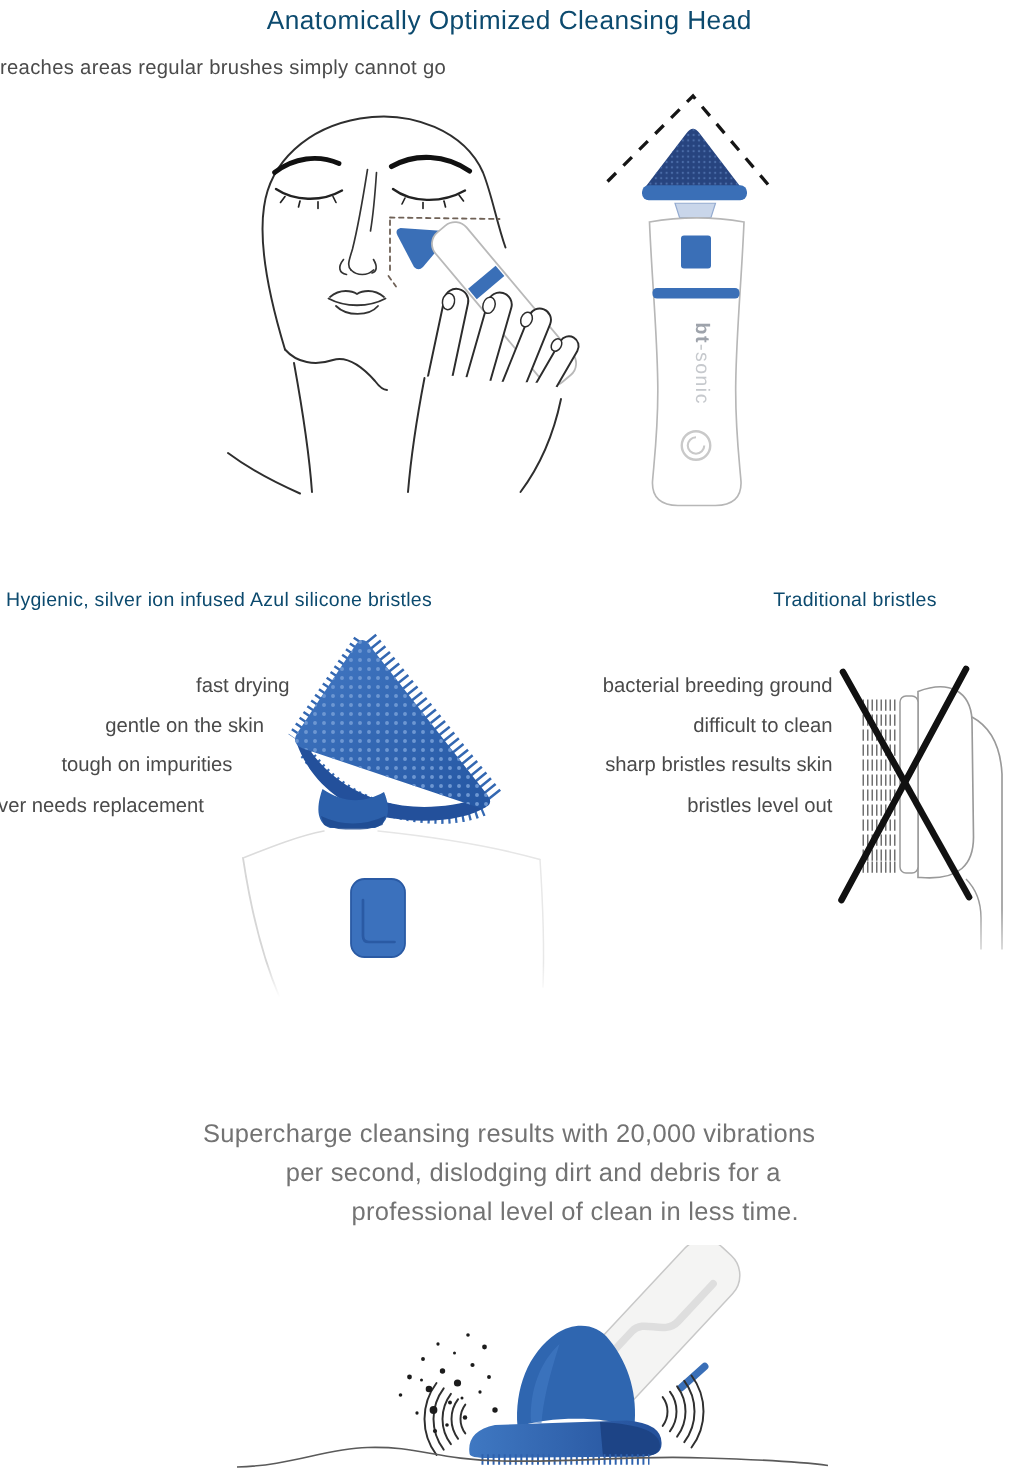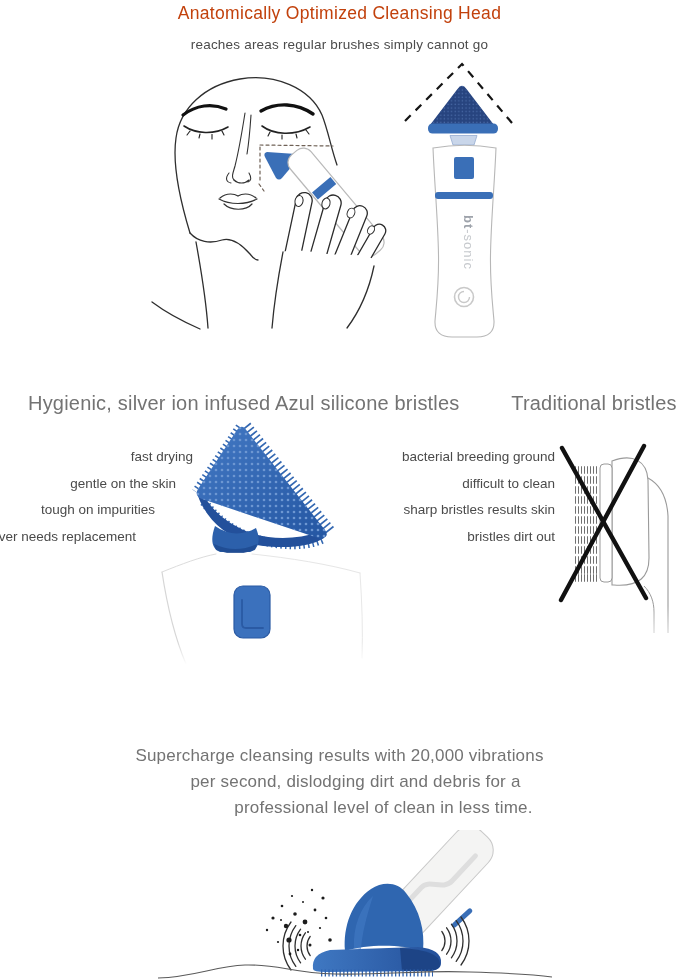--- a/index.html
+++ b/index.html
@@ -4,28 +4,28 @@
 <style>
   html,body{margin:0;padding:0;background:#ffffff;}
   .page{
     position:relative;width:679px;height:980px;margin:0 auto;
     background:#ffffff;overflow:hidden;
     font-family:"Liberation Sans",sans-serif;
   }
   .abs{position:absolute;}
   .hdr-title{
     top:3px;left:0;width:679px;text-align:center;
-    font-size:17.5px;font-weight:300;color:#c2410c;letter-spacing:.3px;
+    font-size:17.5px;font-weight:300;color:#0c4a6e;letter-spacing:.3px;
   }
   .hdr-sub{
-    top:37px;left:0;width:679px;text-align:center;
+    top:37px;left:0;width:679px;
     font-size:13.5px;color:#4b4b4b;letter-spacing:.2px;
   }
   .sec-title{
-    font-size:20px;font-weight:300;color:#737373;letter-spacing:.2px;white-space:nowrap;margin-left:24px;
+    font-size:13px;font-weight:300;color:#0c4a6e;letter-spacing:.2px;white-space:nowrap;
   }
   .bullet{
     font-size:13.5px;color:#4a4a4a;white-space:nowrap;
   }
   .para-line{
     left:0;width:679px;text-align:center;
     font-size:17px;font-weight:300;color:#737373;letter-spacing:.2px;
   }
   svg{display:block;}
 </style>
@@ -154,21 +154,21 @@
   <div class="abs sec-title" style="left:460px;top:392px;width:220px;text-align:center;">Traditional bristles</div>
 
   <div class="abs bullet" style="right:486px;top:449px;">fast drying</div>
   <div class="abs bullet" style="right:503px;top:476px;">gentle on the skin</div>
   <div class="abs bullet" style="right:524px;top:502px;">tough on impurities</div>
   <div class="abs bullet" style="right:543px;top:529px;">never needs replacement</div>
 
   <div class="abs bullet" style="right:124px;top:449px;">bacterial breeding ground</div>
   <div class="abs bullet" style="right:124px;top:476px;">difficult to clean</div>
   <div class="abs bullet" style="right:124px;top:502px;">sharp bristles results skin</div>
-  <div class="abs bullet" style="right:124px;top:529px;">bristles dirt out</div>
+  <div class="abs bullet" style="right:124px;top:529px;">bristles level out</div>
 
   <svg class="abs" style="left:160px;top:420px;" width="210" height="245" viewBox="0 0 210 245">
     <defs>
       <linearGradient id="bg1" x1="0" y1="0" x2="1" y2="1">
         <stop offset="0" stop-color="#4379c4"></stop>
           <stop offset="1" stop-color="#2456a2"></stop>
       </linearGradient>
       <pattern id="dg2" width="6" height="6" patternUnits="userSpaceOnUse">
         <circle cx="2" cy="2" r="1.3" fill="#6d97d2"></circle>
       </pattern>

